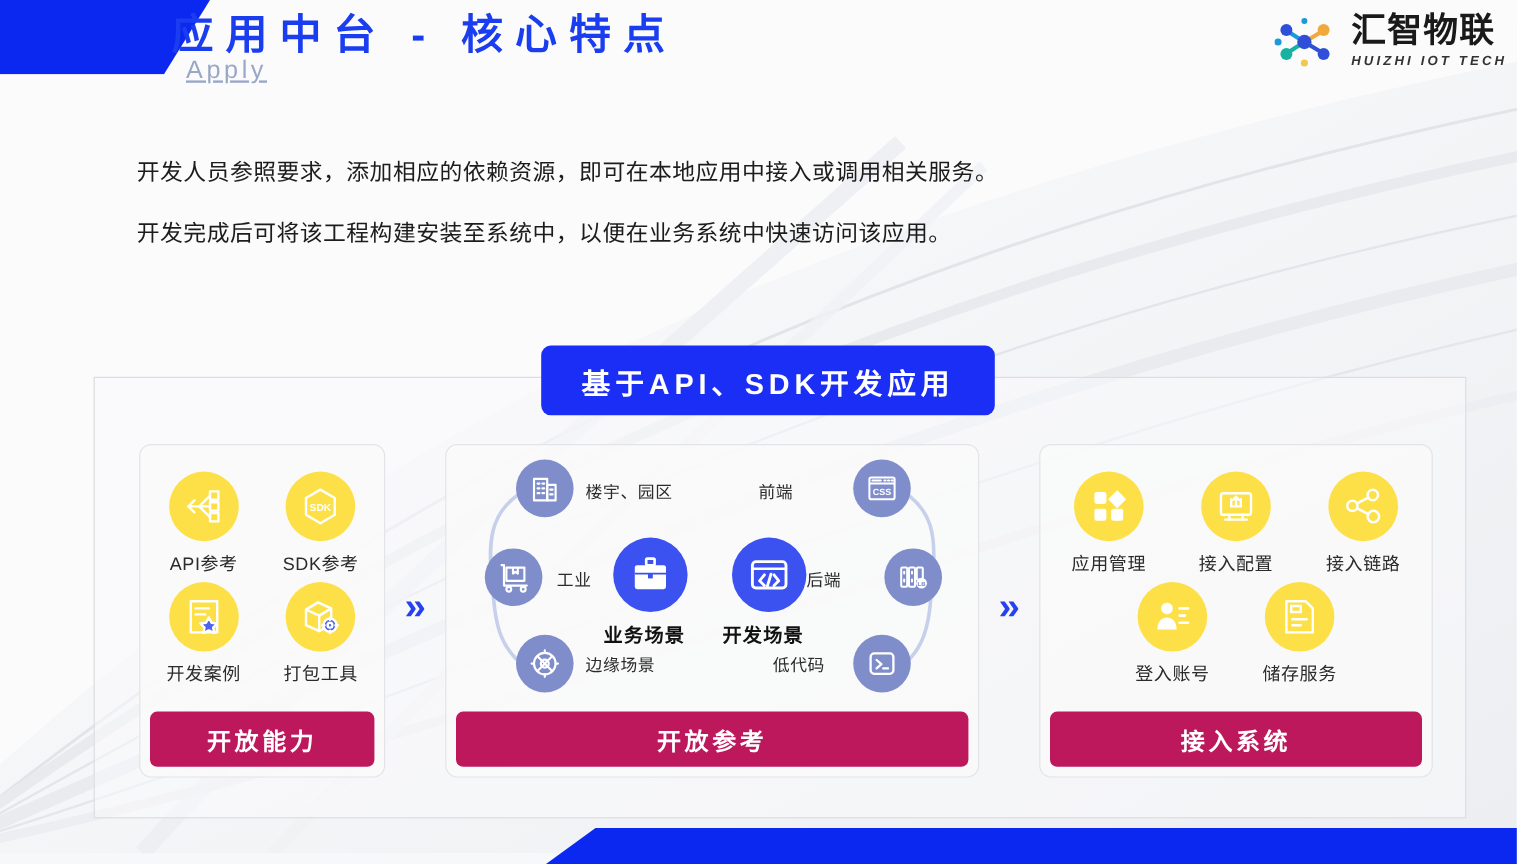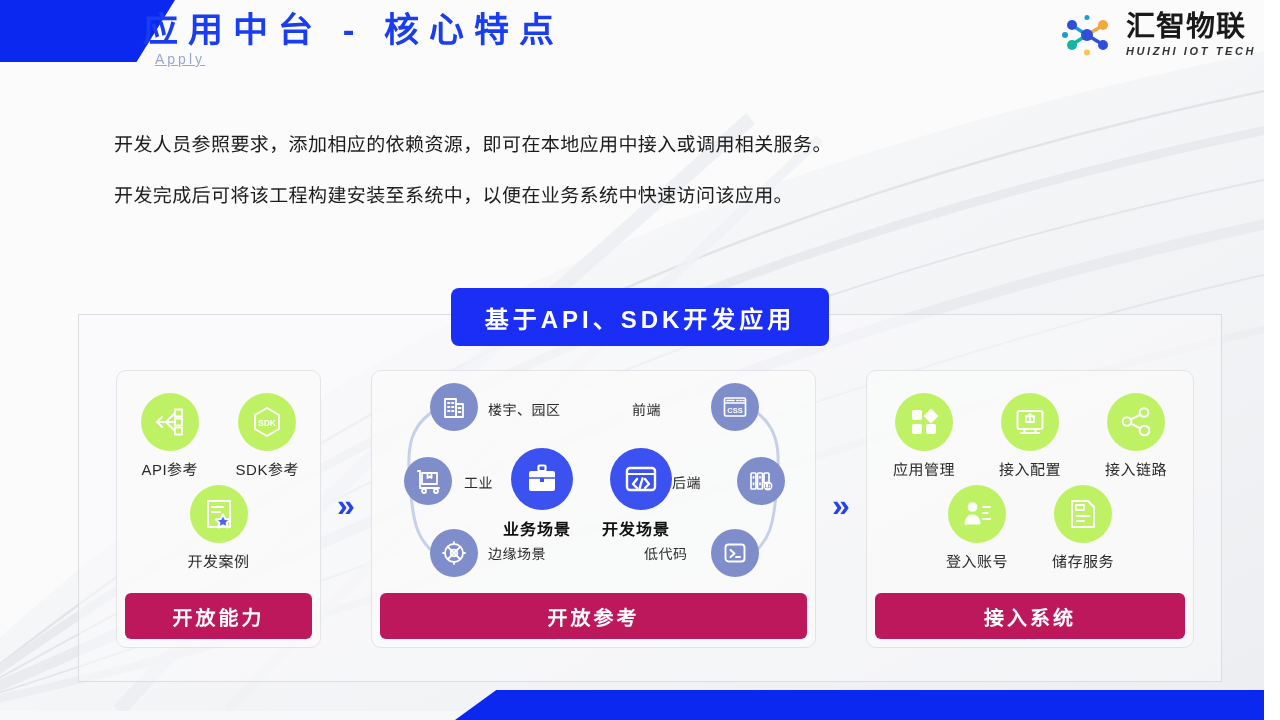--- a/index.html
+++ b/index.html
@@ -52,21 +52,21 @@
     font-weight: bold;
     color: #1a3df0;
     letter-spacing: 10px;
     white-space: nowrap;
     line-height: 44px;
   }
   .header-sub {
     position: absolute;
     left: 155px;
     top: 47px;
-    font-size: 14px;
+    font-size: 21px;
     color: #9aa8c8;
     letter-spacing: 3px;
     line-height: 24px;
     text-decoration: underline;
   }
 
   
   .logo {
     position: absolute;
     right: 24px;
@@ -178,21 +178,21 @@
     display: flex;
     flex-direction: column;
     align-items: center;
     margin-bottom: 6px;
   }
   .panel-right .tile { width: 33.33%; }
 
   .tile-icon {
     width: 58px; height: 58px;
     border-radius: 50%;
-    background: #bef264;
+    background: #fde047;
     display: flex;
     align-items: center;
     justify-content: center;
   }
   .tile-icon svg { width: 34px; height: 34px; }
   .tile-label {
     margin-top: 7px;
     font-size: 15px;
     color: #2b2b2b;
     letter-spacing: 0.5px;
@@ -386,20 +386,33 @@
           <div class="tile-icon">
             <svg viewBox="0 0 34 34" fill="none" stroke="#fff" stroke-width="2" stroke-linecap="round" stroke-linejoin="round">
               <path d="M6 4 L28 4 L28 30 L6 30 Z"></path>
               <path d="M10 10 L21 10 M10 15 L18 15"></path>
               <path d="M21 17.5 L23.3 22 L28 22.6 L24.6 26 L25.5 30.5 L21 28.3 L16.5 30.5 L17.4 26 L14 22.6 L18.7 22 Z" fill="#4b63ee"></path>
             </svg>
           </div>
           <div class="tile-label">开发案例</div>
         </div>
 
+        <div class="tile">
+          <div class="tile-icon">
+            <svg viewBox="0 0 34 34" fill="none" stroke="#fff" stroke-width="2" stroke-linejoin="round">
+              <path d="M5 11 L15 5 L26 10 L26 23 L16 29 L5 24 Z"></path>
+              <path d="M5 11 L16 16 L16 29"></path>
+              <path d="M16 16 L26 10"></path>
+              <circle cx="25" cy="24" r="5.5" fill="#4b63ee"></circle>
+              <circle cx="25" cy="24" r="2"></circle>
+              <path d="M25 17.5 L25 19.5 M25 28.5 L25 30.5 M18.5 24 L20.5 24 M29.5 24 L31.5 24" stroke-linecap="round"></path>
+            </svg>
+          </div>
+          <div class="tile-label">打包工具</div>
+        </div>
 
       </div>
       <div class="panel-cta">开放能力</div>
     </div>
 
     <div class="arrow">»</div>
 
     <div class="panel panel-center">
       <div class="scenario-wrap">
 

